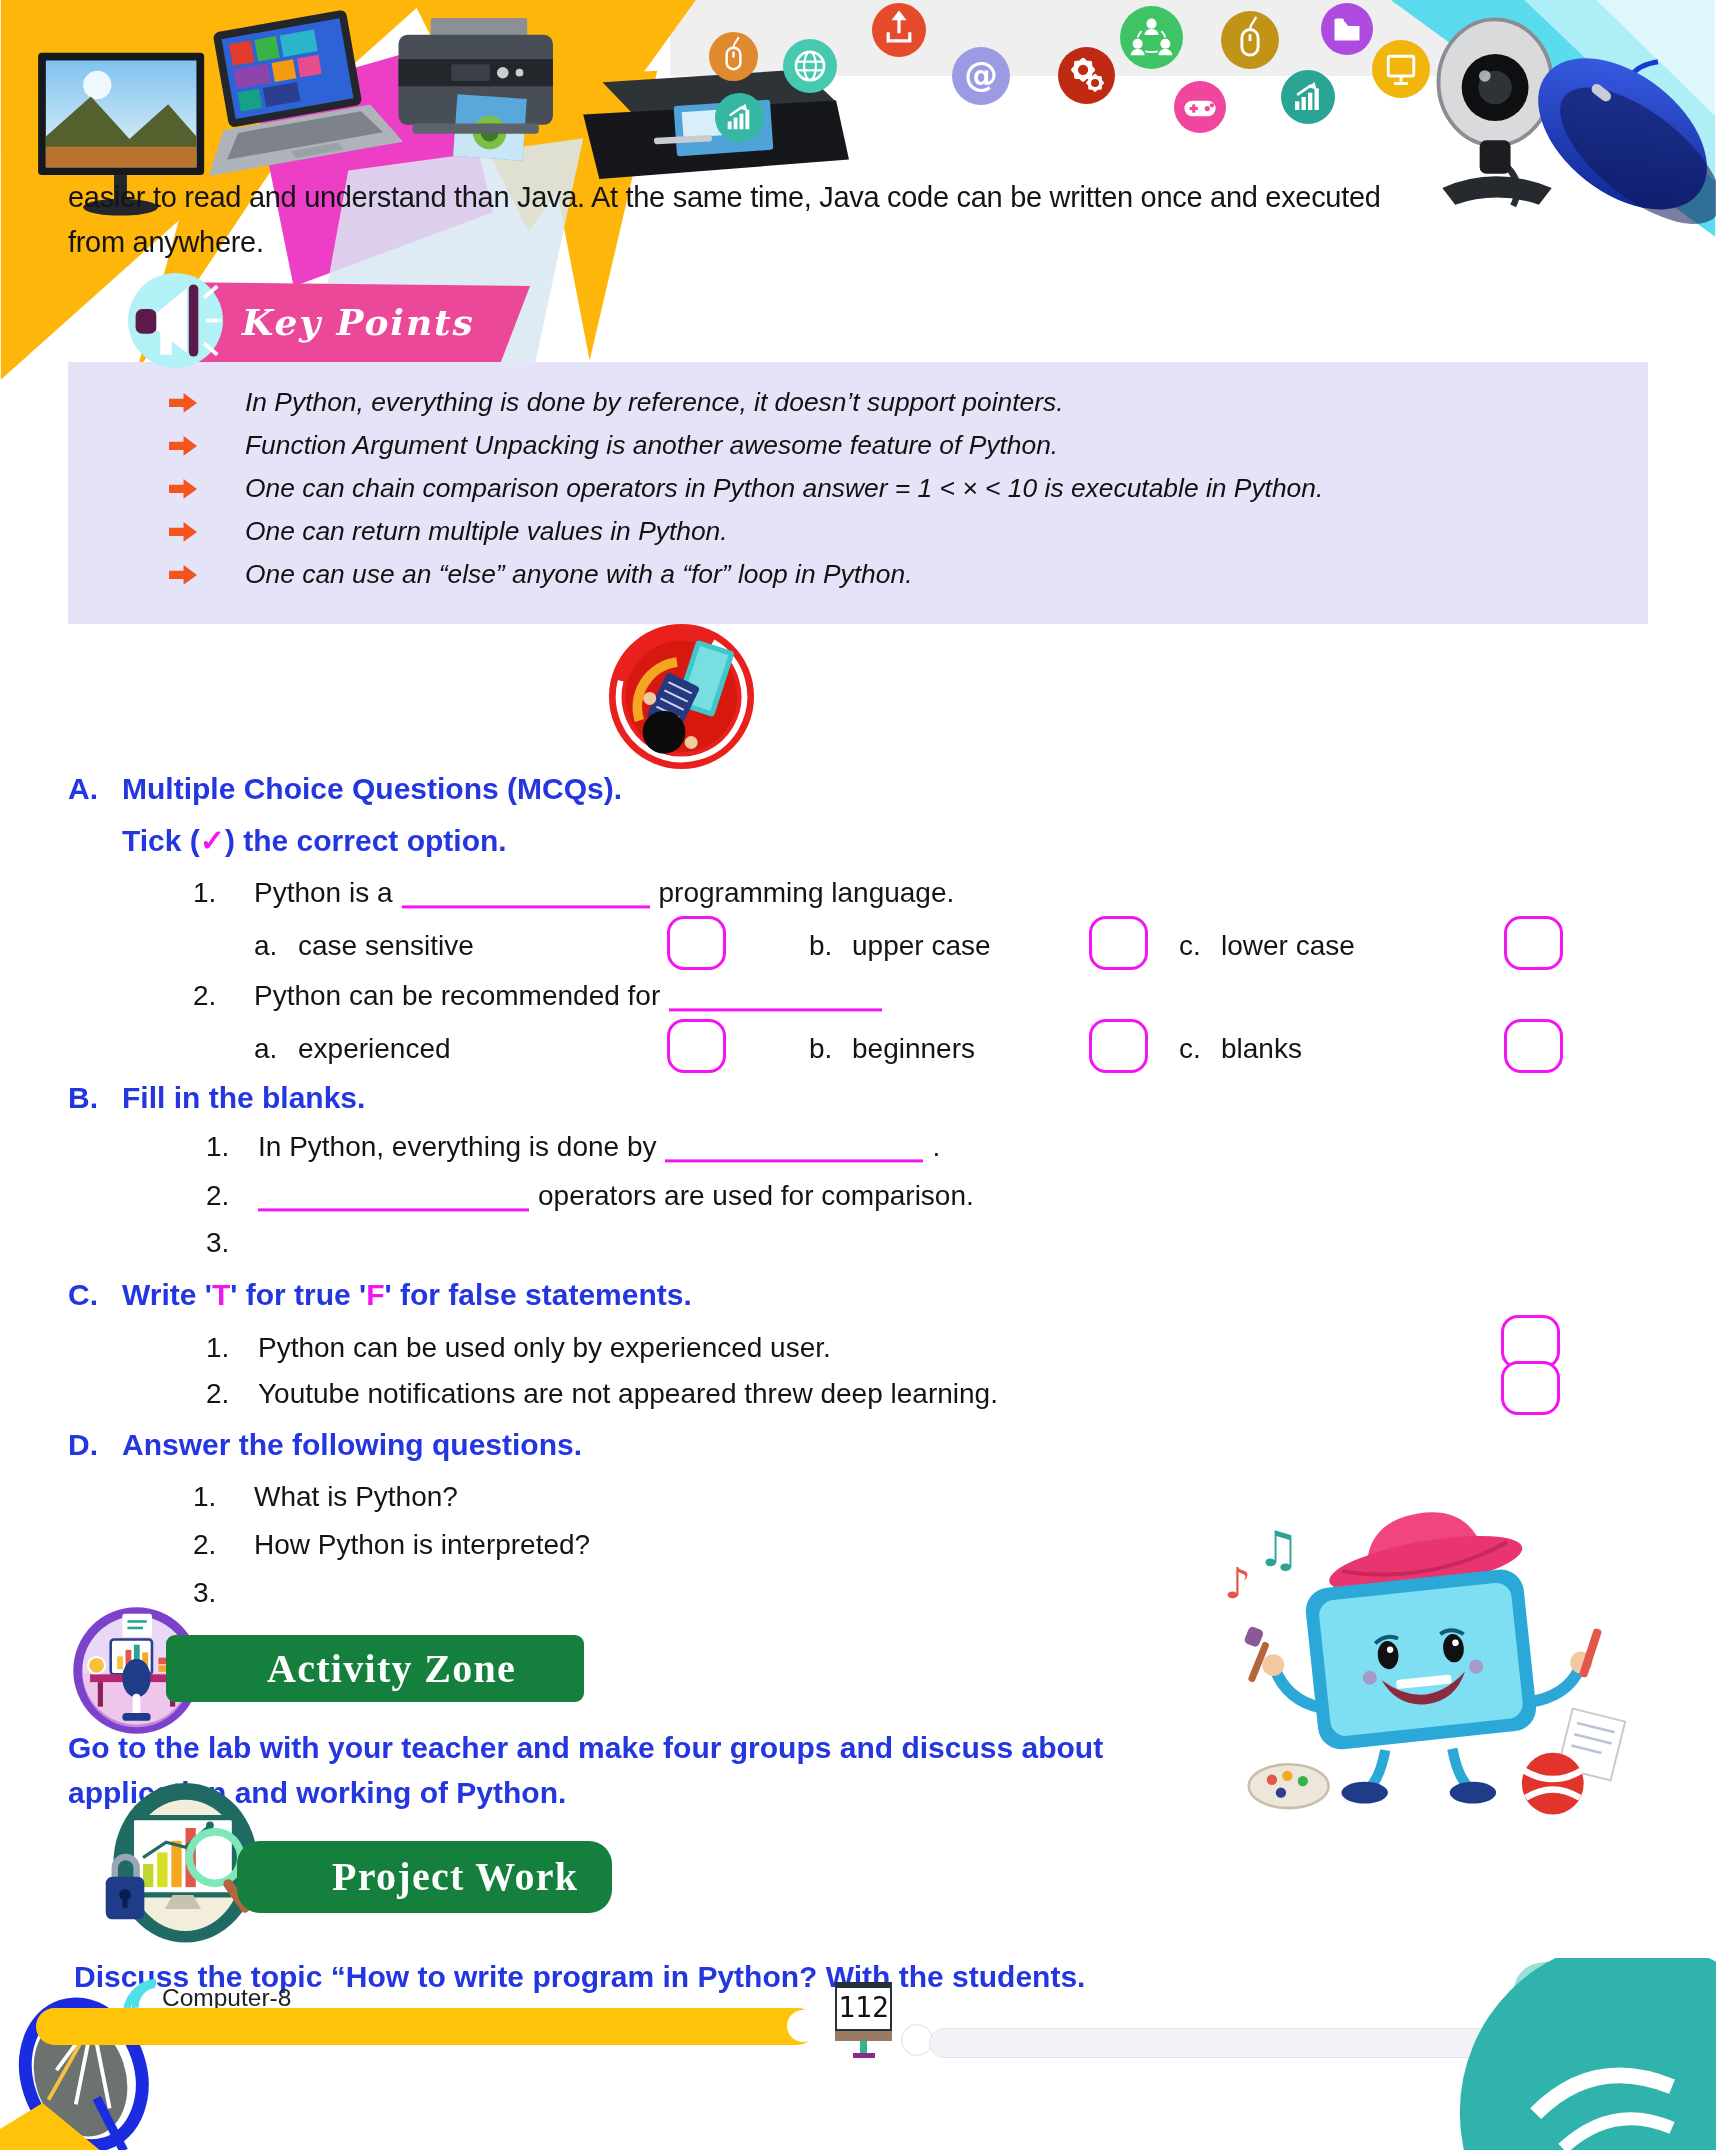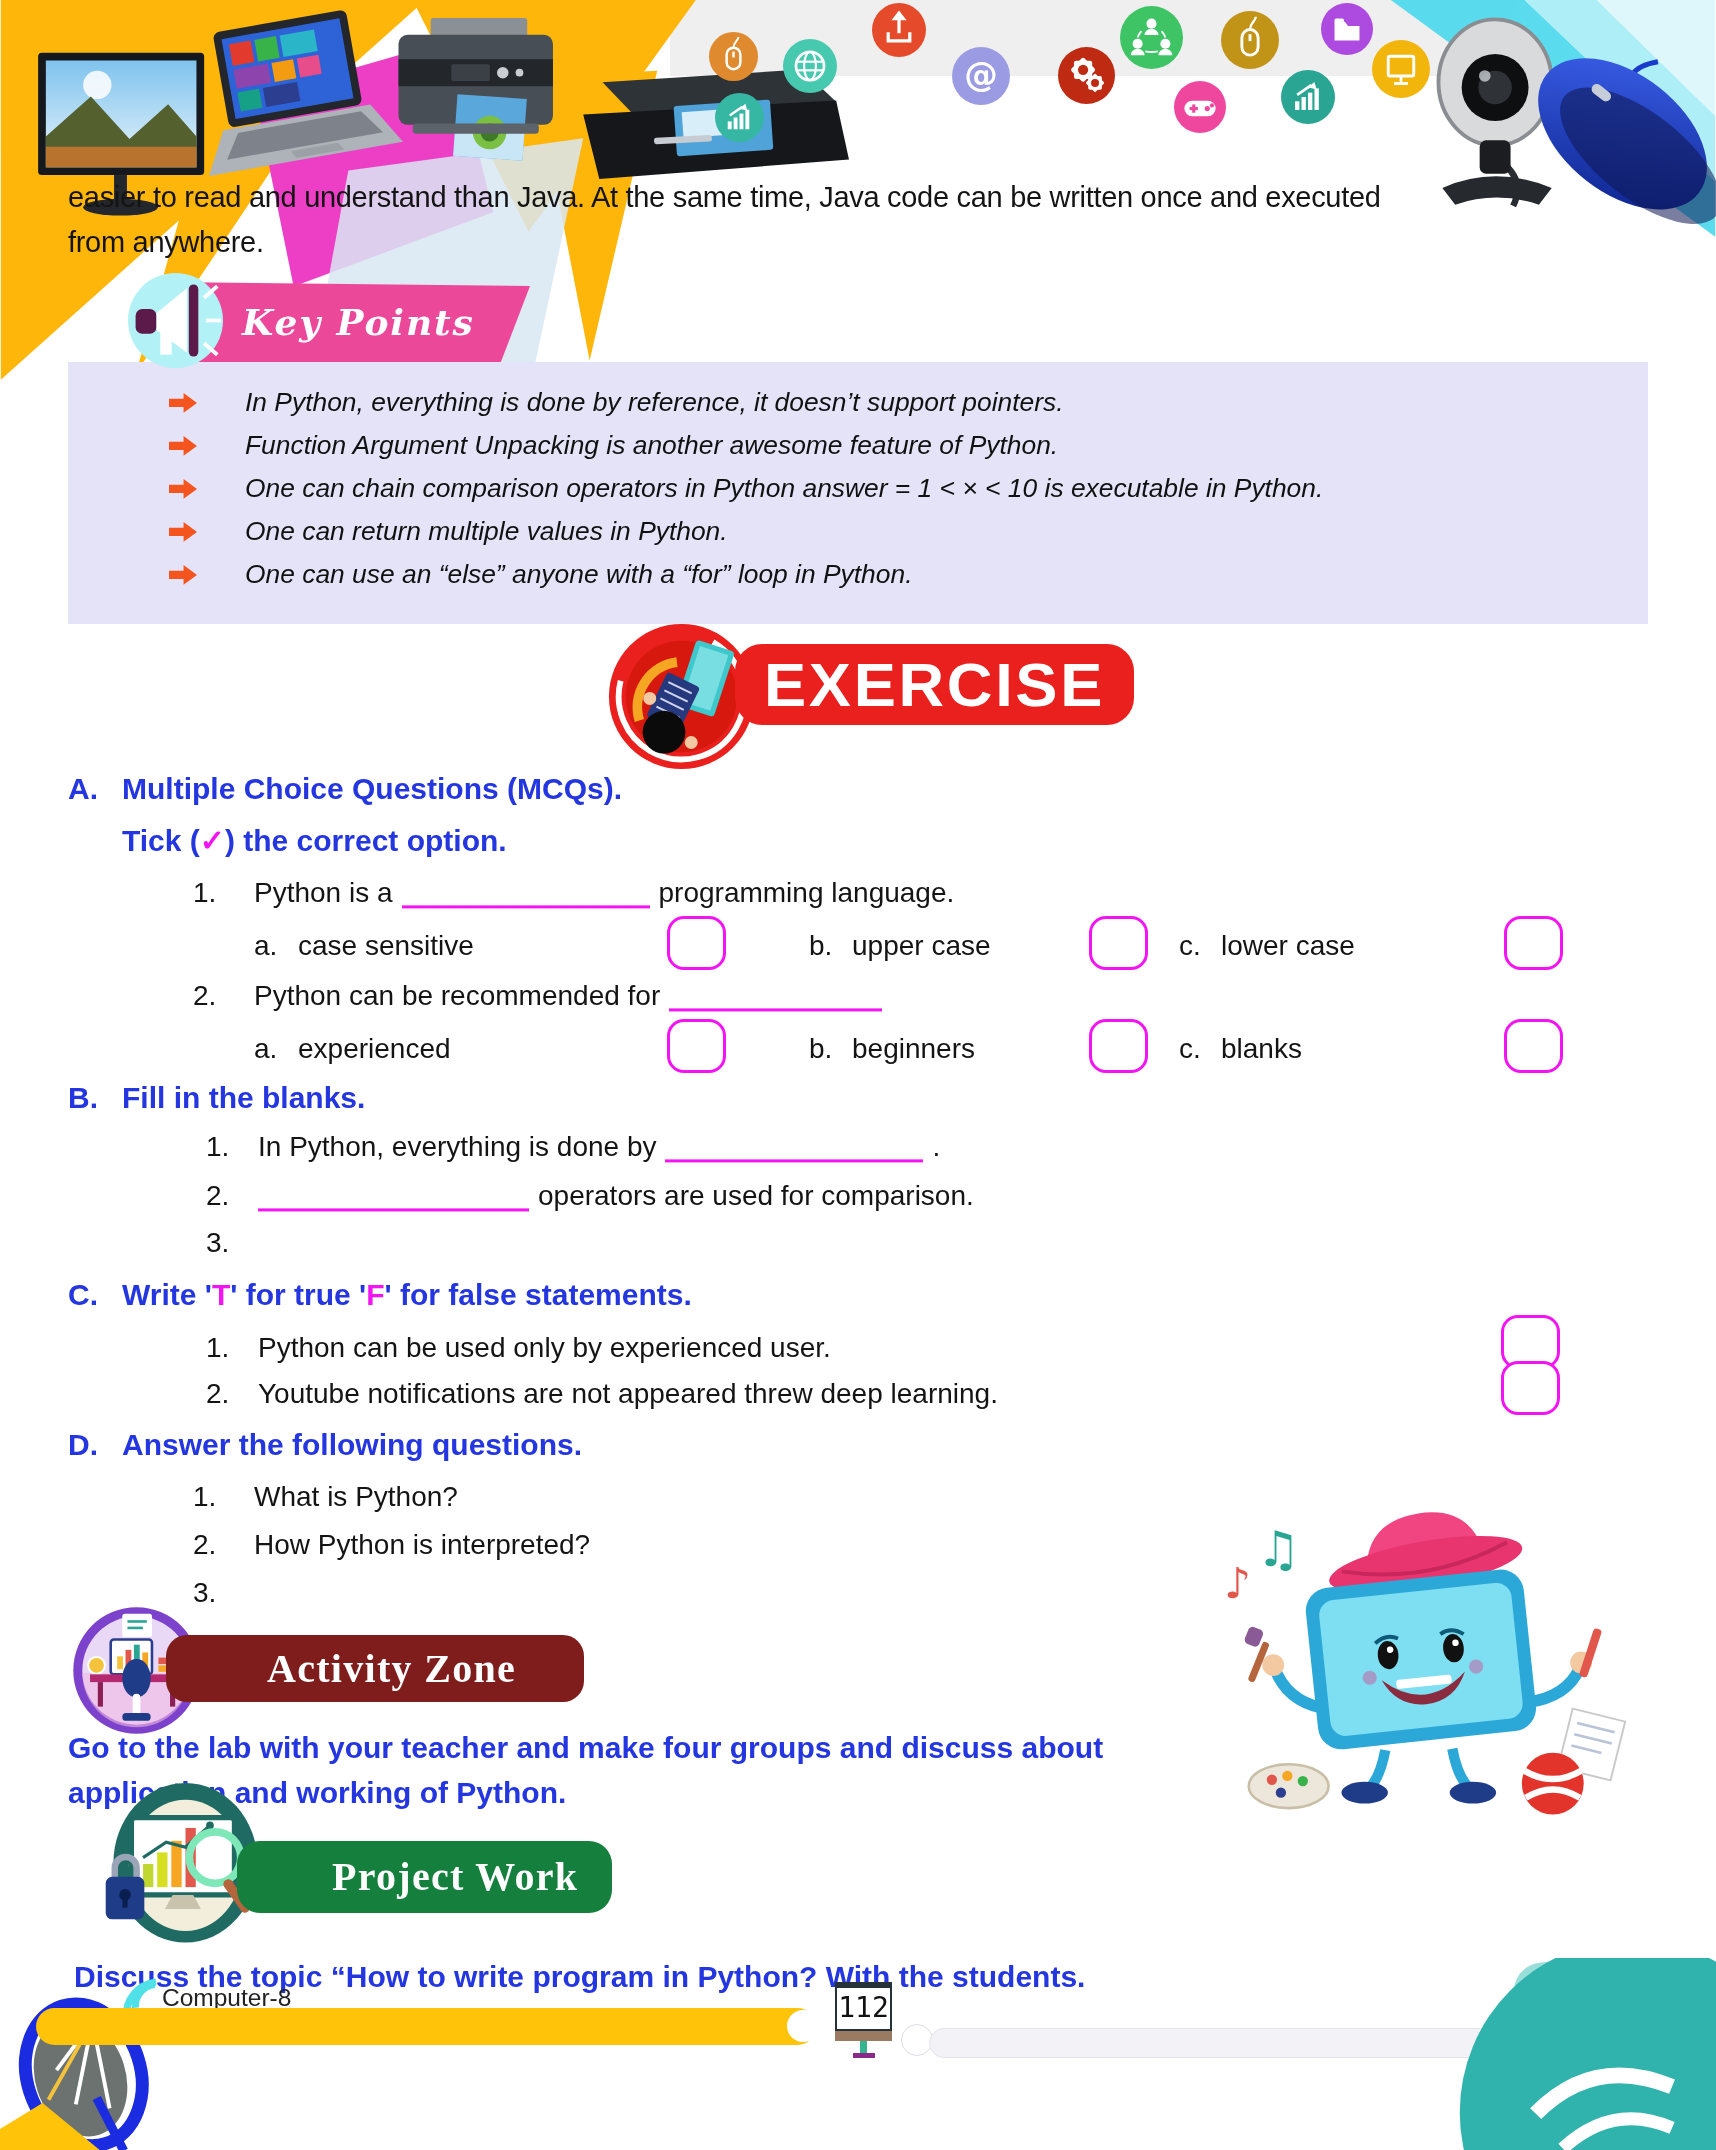--- a/index.html
+++ b/index.html
@@ -26,21 +26,21 @@
   .kp-list{position:absolute;left:169px;top:381px;margin:0;padding:0;list-style:none;}
   .kp-list li{position:relative;height:43px;line-height:43px;padding-left:76px;
               font-style:italic;font-size:26.4px;color:#111;white-space:nowrap;}
   .kp-arrow{position:absolute;left:0;top:11.6px;width:28px;height:20.6px;background:#F4541D;
             clip-path:polygon(0 30%,52% 30%,52% 2%,100% 50%,52% 98%,52% 70%,0 70%);}
   
   .ex-red{position:absolute;left:735px;top:644px;width:399px;height:81px;background:#E9201D;border-radius:27px;}
   .ex-red span{display:block;text-align:center;line-height:81px;color:#fff;font-weight:bold;
                font-size:62px;letter-spacing:2.6px;transform:scaleX(1.02);}
   
-  .az-banner{position:absolute;left:166px;top:1635px;width:418px;height:67px;background:#7f1d1d;border-radius:21px;}
+  .az-banner{position:absolute;left:166px;top:1635px;width:418px;height:67px;background:#15803d;border-radius:9px;}
   .az-banner span{position:absolute;left:101px;line-height:67px;color:#fff;font-family:"Liberation Serif",serif;
                   font-weight:bold;font-size:40px;letter-spacing:1.3px;}
   .pw-banner{position:absolute;left:237px;top:1841px;width:375px;height:72px;background:#15803d;border-radius:23px;}
   .pw-banner span{position:absolute;left:95px;line-height:72px;color:#fff;font-family:"Liberation Serif",serif;
                   font-weight:bold;font-size:40px;letter-spacing:1.3px;}
   .blue-note{position:absolute;left:68px;font-size:30px;font-weight:bold;color:#2436E0;white-space:nowrap;}
   
   .f-book{position:absolute;left:162px;top:1984px;font-size:24.5px;color:#222;}
   .f-ybar{position:absolute;left:36px;top:2008px;width:780px;height:37px;background:#FFC40A;border-radius:18.7px;}
   .f-dot1{position:absolute;left:787px;top:2010px;width:32px;height:32px;border-radius:50%;background:#fff;}
@@ -299,23 +299,20 @@
             <line x1="82" y1="100" x2="122" y2="100"></line>
             <line x1="82" y1="114" x2="122" y2="114"></line>
             <line x1="82" y1="128" x2="122" y2="128"></line>
             <line x1="82" y1="142" x2="122" y2="142"></line>
           </g>
         </g>
       <circle cx="88" cy="170" r="33" fill="#0B0B0B"></circle>
       <circle cx="66" cy="118" r="10" fill="#F2C9A0"></circle>
         <circle cx="130" cy="186" r="10" fill="#F2C9A0"></circle>
     </svg>
-  </div>
-  <div class="ex-red">
-    <span>EXERCISE</span>
   </div>
 
   <div class="sec-label" style="top:772px">A.</div>
   <div class="sec-title" style="top:772px">Multiple Choice Questions (MCQs).</div>
   <div class="sec-title" style="top:823px">
     <span>Tick (</span><span class="magenta">✓</span><span>) the correct option.</span>
   </div>
 
   <div class="row" style="top:875px">
     <span class="abs" style="left:193px">1.</span>

